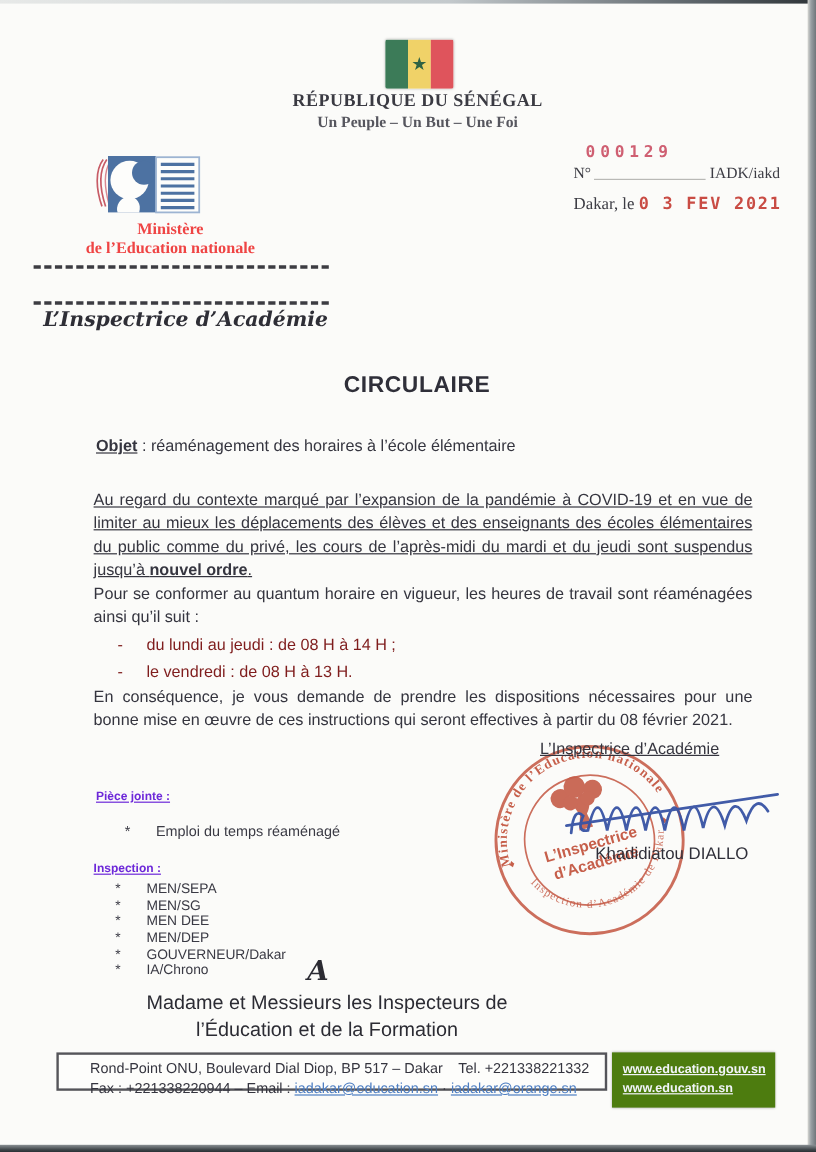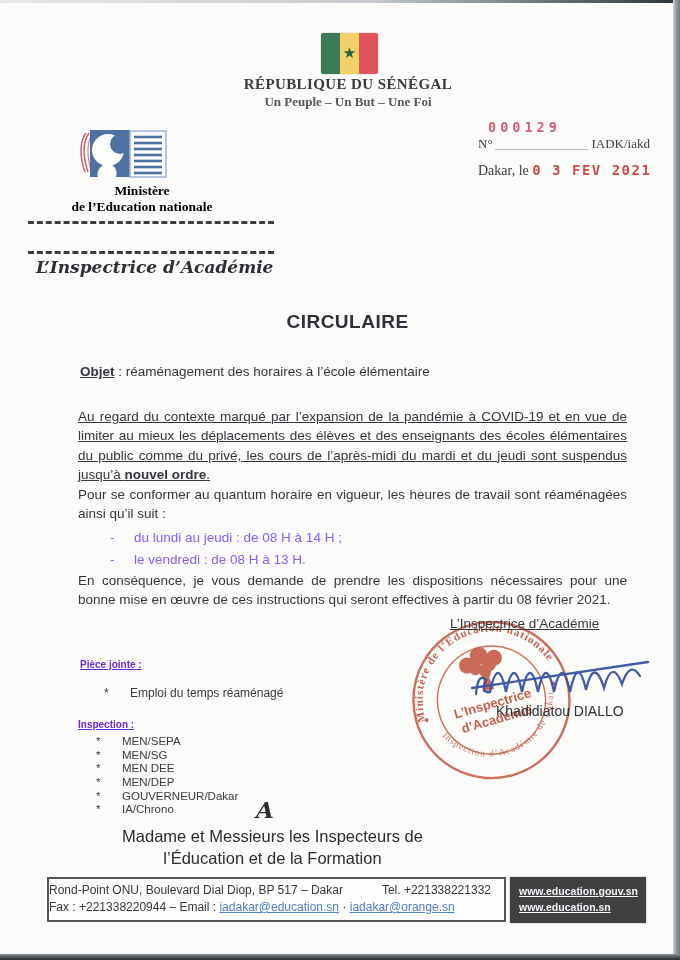--- a/index.html
+++ b/index.html
@@ -42,40 +42,40 @@
   .ref-stamp { color:#cf5f72; font-family:"DejaVu Sans Mono", monospace; font-size:13.5px;
           font-weight:bold; letter-spacing:4px; padding-left:10px; }
   .ref-line { display:flex; align-items:flex-end; margin-top:1px; }
   .ref-underline { flex:1; border-bottom:1px solid #b9b9b6; margin:0 4px 2px 2px; height:10px; }
   .date-line { margin-top:10px; font-size:14px; white-space:nowrap; }
   .date-stamp { color:#c94c44; font-family:"DejaVu Sans Mono", monospace; font-weight:bold;
           font-size:14px; letter-spacing:1.5px; }
 
   .ministry-logo { left:74px; top:126px; }
   .ministry-name { left:38px; top:183px; width:208px; font-weight:bold; font-size:13.5px;
-          line-height:1.18; color:#000000; }
+          line-height:1.18; color:#ef4444; }
   .dash-rule { height:0; border-top:3px dashed #3c3c42; }
   .rule1 { left:28px; top:221px; width:246px; }
   .rule2 { left:28px; top:251px; width:246px; }
   .academy { left:33px; top:229px; width:250px; font-weight:bold; font-size:14px;
           color:#2c2c34; letter-spacing:.2px; }
   .script-title { left:36px; top:257px; font-family:"DejaVu Serif", serif;
           font-style:italic; font-weight:bold; font-size:17px; color:#2e2e36; }
 
   
   .doc-title { left:60px; top:311px; width:575px; font-weight:bold; font-size:19px;
           letter-spacing:.5px; color:#2f2f39; }
   .objet { left:80px; top:364px; font-size:13.5px; color:#35353f; }
   .objet b { text-decoration: underline; }
   .para { left:78px; width:549px; font-size:13.5px; line-height:1.44; color:#35353f;
           text-align:justify; }
   .p1 { top:407px;text-decoration:underline; }
   .p2 { top:485px; }
   .p3 { top:571px; }
-  .hours { left:104px; top:527px; font-size:13.5px; color:#8b5cf6; line-height:1.6; }
+  .hours { left:92px; top:527px; font-size:13.5px; color:#7f1d1d; line-height:1.6; }
   .hours .li { display:flex; }
   .hours .li::before { content:"-"; width:24px; padding-left:6px; }
 
   
   .sig-title { left:450px; top:616px; font-size:13.5px; color:#35353f;
           text-decoration:underline; }
   .seal { left:408px; top:616px; transform:rotate(-16deg); opacity:.88; }
   .signature { left:470px; top:642px; }
   .sig-name { left:496px; top:703px; font-size:14px; color:#2f2f39; }
 
@@ -88,27 +88,27 @@
   .amp-label { left:78px; top:719px; }
   .amp-list { left:96px; top:735px; font-size:11.5px; color:#3a3a44; line-height:1.1; }
   .amp-list .li { display:flex; margin-bottom:1px; }
 
   .a-mark { left:60px; top:796px; width:410px; font-family:"DejaVu Serif", serif;
           font-style:italic; font-weight:bold; font-size:23px; color:#2b2b33; }
   .recipient { left:20px; top:826px; width:505px; font-weight:normal; font-size:16.5px;
           line-height:1.32; color:#2b2b33; }
 
   
-  .footer-box { left:47px; top:877px; width:459px; height:45px;
-          border:2px solid #55555a; background:#fdfdfb; padding:4px 9px 0 0;
+  .footer-box { left:47px; top:877px; width:459px; height:32px;
+          border:2px solid #55555a; background:#fdfdfb; padding:4px 9px 0 26px;
           font-size:12px; color:#35353f; }
   .footer-line1 { display:flex; justify-content:space-between; padding-right:4px; }
   .footer-line2 { margin-top:3px; white-space:nowrap; }
   .footer-box a { color:#4d7ec2; text-decoration:underline; }
-  .site-box { left:510px; top:877px; width:136px; height:46px; background:#404040;
+  .site-box { left:510px; top:877px; width:136px; height:46px; background:#4d7c0f;
           padding:7px 0 0 9px; box-shadow:0 0 2px rgba(0,0,0,.3); }
   .site-box .site { color:#f2f5fa; font-weight:bold; font-size:10.5px; line-height:1.5;
           text-decoration:underline; display:block; }
 </style>
 </head>
 <body>
 
 <div class="page">
   <div class="edge-top"></div>
   <div class="edge-right"></div>

